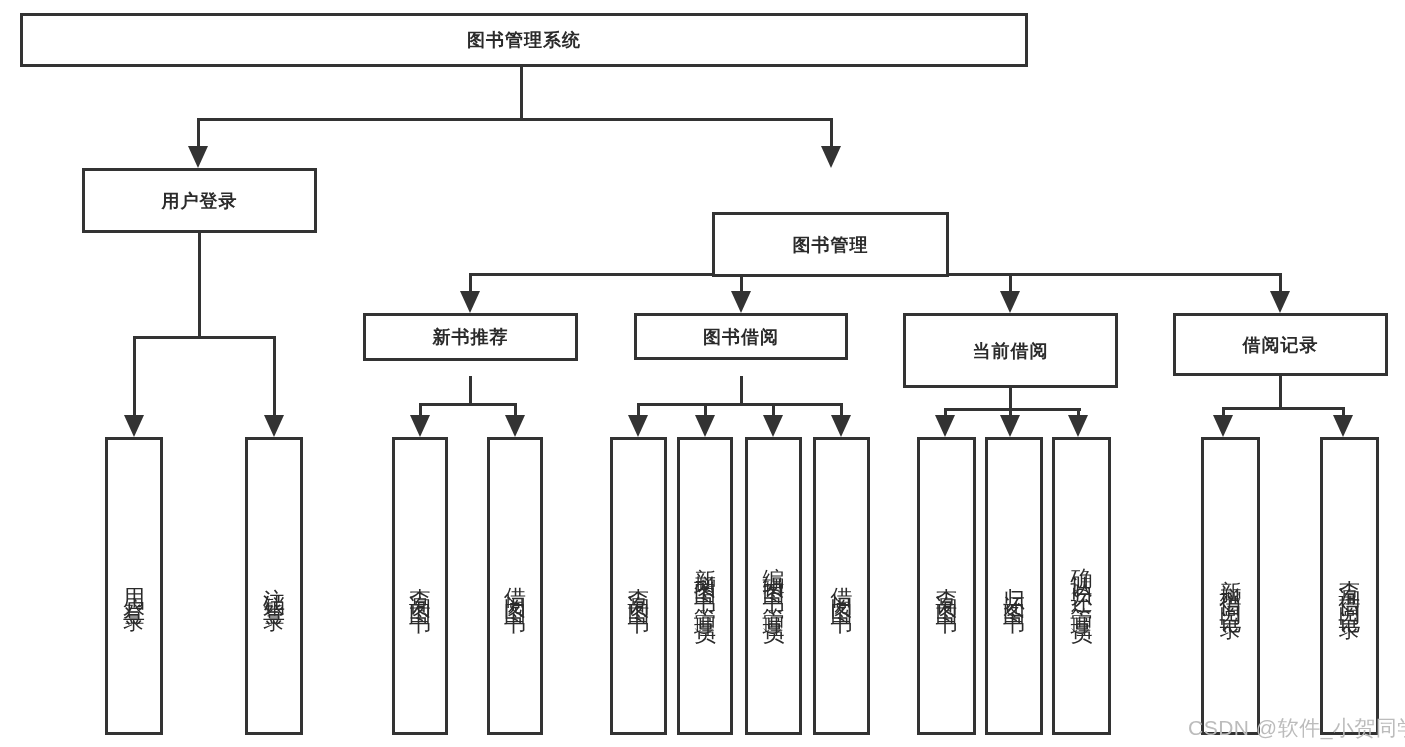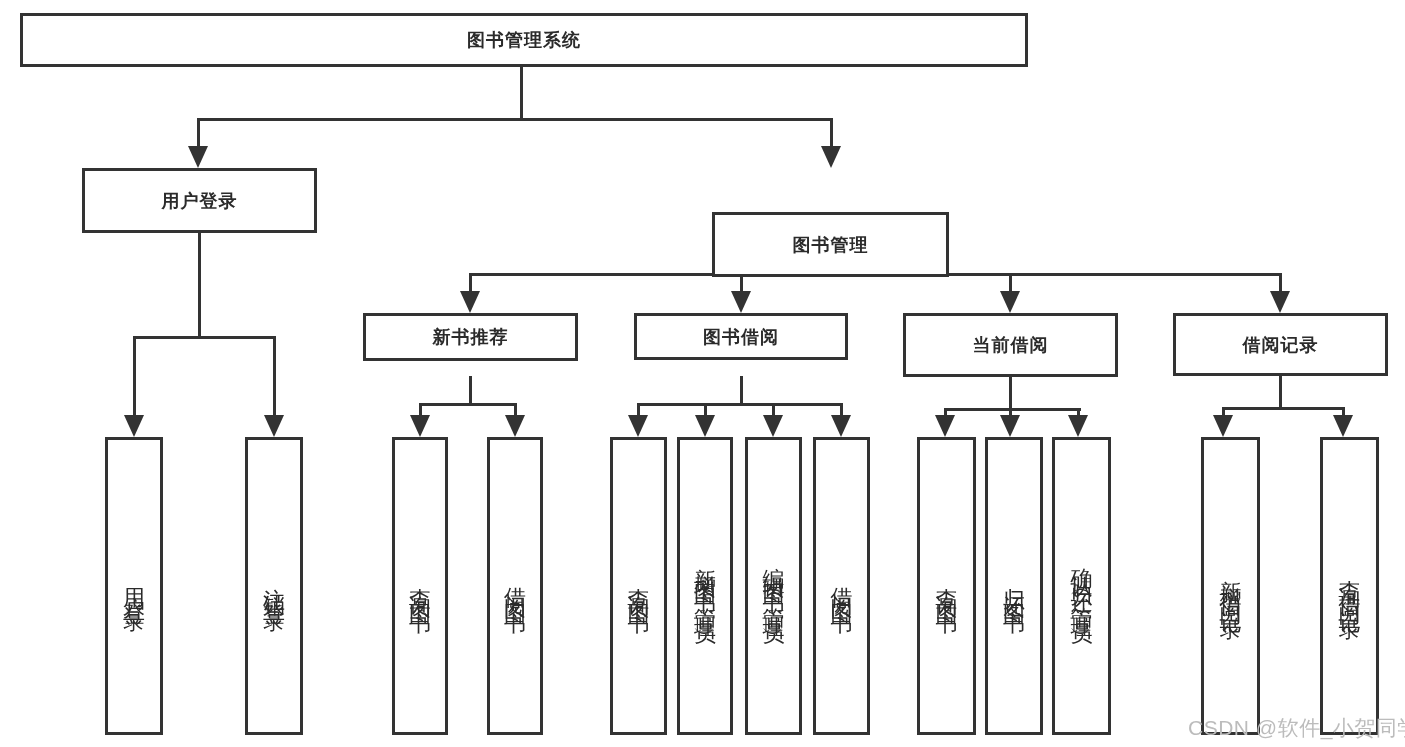--- a/index.html
+++ b/index.html
@@ -106,21 +106,21 @@
   <div class="box hbox" style="left:712px;top:168px;width:237px;height:65px;margin-top:44px;">
     <span>图书管理</span>
   </div>
 
   <div class="box hbox" style="left:363px;top:313px;width:215px;height:48px;">
     <span>新书推荐</span>
   </div>
   <div class="box hbox" style="left:634px;top:313px;width:214px;height:47px;">
     <span>图书借阅</span>
   </div>
-  <div class="box hbox" style="left:903px;top:313px;width:215px;height:64px;">
+  <div class="box hbox" style="left:903px;top:313px;width:215px;height:75px;">
     <span>当前借阅</span>
   </div>
   <div class="box hbox" style="left:1173px;top:313px;width:215px;height:63px;">
     <span>借阅记录</span>
   </div>
 
   <div class="box leaf" style="left:105px;width:58px;">
     <span class="vtext">用户登录</span>
   </div>
   <div class="box leaf" style="left:245px;width:58px;">

